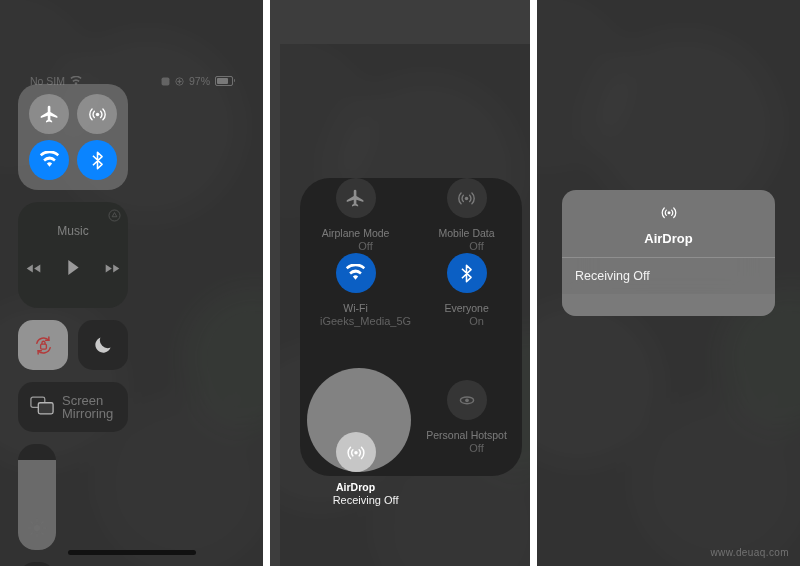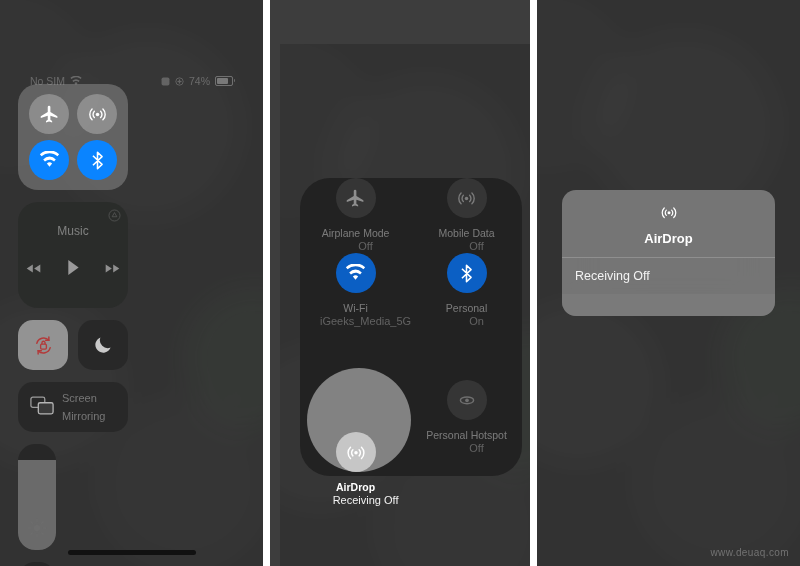--- a/index.html
+++ b/index.html
@@ -59,21 +59,21 @@
   .music .title{color:rgba(205,205,205,.52);font-size:12px;margin-top:-8px;}
   .music .ctrls{display:flex;gap:26px;align-items:center;margin-top:22px;}
   .airplay{position:absolute;top:6px;right:7px;opacity:.4;}
 
   .sq{width:50px;height:50px;border-radius:15px;display:flex;align-items:center;justify-content:center;
       background:rgba(38,38,38,.80);}
   .sq.active{background:rgba(205,205,205,.62);}
 
   .wide{width:110px;height:50px;border-radius:15px;background:rgba(38,38,38,.80);
         display:flex;align-items:center;gap:8px;padding-left:12px;box-sizing:border-box;}
-  .wide .lbl{color:rgba(200,200,200,.48);font-size:11px;line-height:18px;}
+  .wide .lbl{color:rgba(200,200,200,.48);font-size:13px;line-height:13px;}
 
   .slider{width:38px;height:106px;border-radius:17px;overflow:hidden;position:relative;background:rgba(36,36,36,.82);}
   .slider .fill{position:absolute;left:0;right:0;bottom:0;background:rgba(200,200,200,.42);}
   .slider .ico{position:absolute;left:0;right:0;bottom:12px;display:flex;justify-content:center;opacity:.55;}
 
   .tilegrid{display:flex;gap:12px;margin-bottom:12px;}
 
   .homebar{position:absolute;bottom:11px;left:50%;transform:translateX(-50%);
     width:128px;height:5px;border-radius:3px;background:#111;}
 
@@ -130,21 +130,21 @@
           <svg width="9" height="9" viewBox="0 0 16 16">
               <rect x="1" y="1" width="14" height="14" rx="3" fill="rgba(225,225,225,.32)"></rect>
             </svg>
         </span>
         <span class="sb-ico">
           <svg width="9" height="9" viewBox="0 0 16 16">
               <circle cx="8" cy="8" r="6.5" fill="none" stroke="rgba(225,225,225,.32)" stroke-width="1.6"></circle>
               <path d="M8 3.2l1.4 3.4L12.8 8l-3.4 1.4L8 12.8 6.6 9.4 3.2 8l3.4-1.4z" fill="rgba(225,225,225,.32)"></path>
             </svg>
         </span>
-        <span>74%</span>
+        <span>97%</span>
         <span class="batt">
             <i></i>
           </span>
       </div>
     </div>
 
     <div class="cc">
 
       <div class="row">
         <div class="conn">
@@ -361,21 +361,21 @@
           <div class="name">Wi-Fi</div>
           <div class="sub">iGeeks_Media_5G</div>
         </div>
 
         <div class="exp-cell">
           <div class="bigcirc blue">
             <svg width="21" height="21" viewBox="0 0 24 24">
                 <path fill="none" stroke="#fff" stroke-width="1.8" stroke-linejoin="round" d="M12 2.6v18.8l5.2-5-10.4-9.8M12 21.4V2.6l5.2 5L6.8 17.4"></path>
               </svg>
           </div>
-          <div class="name">Personal</div>
+          <div class="name">Everyone</div>
           <div class="sub">On</div>
         </div>
 
         <div class="exp-cell highlight">
           <div class="halo"></div>
           <div class="bigcirc light">
             <svg width="22" height="22" viewBox="0 0 24 24">
                 <g fill="none" stroke="#fff" stroke-width="1.6" stroke-linecap="round">
                   <path d="M8.6 16.2a4.6 4.6 0 0 1 0-6.6M15.4 16.2a4.6 4.6 0 0 0 0-6.6M6 19a8.4 8.4 0 0 1 0-12.2M18 19a8.4 8.4 0 0 0 0-12.2"></path>
                 </g>

